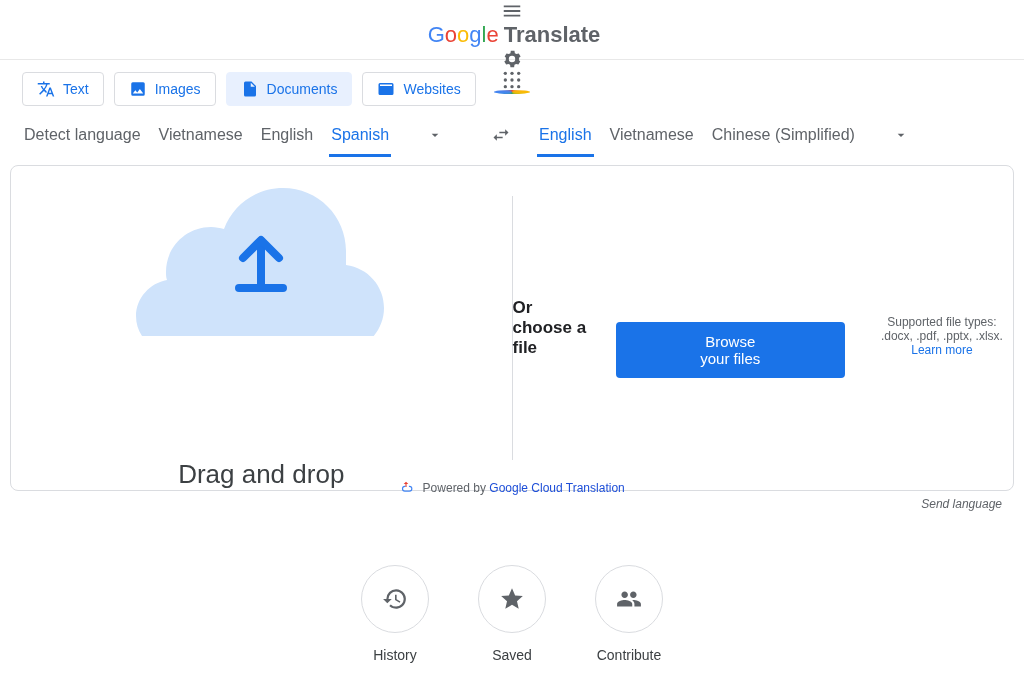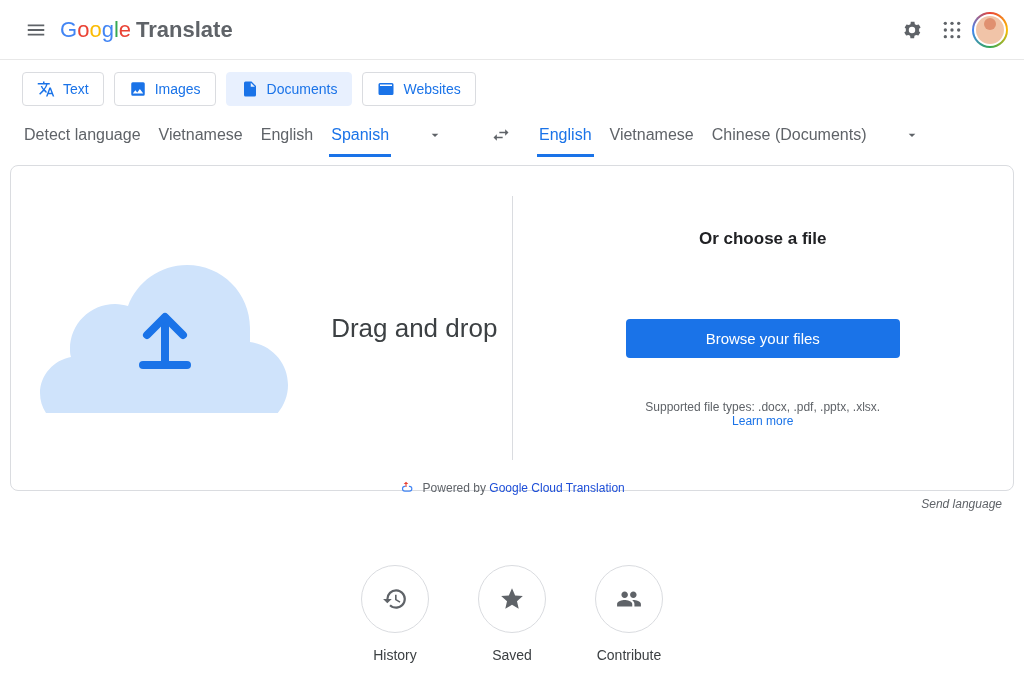--- a/index.html
+++ b/index.html
@@ -1,19 +1,19 @@
 <!DOCTYPE html>
 <html><head>
 <meta charset="utf-8">
 <style>
   * { box-sizing: border-box; margin: 0; padding: 0; font-family: Arial, 'Helvetica Neue', sans-serif; }
   body { background: #fff; width: 1024px; height: 700px; overflow: hidden; }
 
   
-  .header { display: flex; align-items: center; height: 60px; padding: 0 16px; border-bottom: 1px solid #e8e8e8; }
+  .header { display: flex; align-items: center; height: 60px; padding: 0 16px; border-bottom: 1px solid #e8e8e8; flex-direction: column; }
   .menu-btn { width: 40px; height: 40px; display:flex; align-items:center; justify-content:center; cursor:pointer; }
   .logo-wrap { display:flex; align-items:center; gap: 2px; margin-left: 4px; }
   .logo-g { font-size: 22px; font-weight: 500; }
   .logo-g .b { color:#4285f4; } .logo-g .r{color:#ea4335;} .logo-g .y{color:#fbbc05;} .logo-g .g{color:#34a853;}
   .logo-sub { font-size: 22px; color:#5f6368; font-weight:700; margin-left:3px;}
   .header-spacer { flex:1; }
   .hdr-icon { width:40px; height:40px; display:flex; align-items:center; justify-content:center; cursor:pointer; color:#5f6368; }
   .avatar { width:36px; height:36px; border-radius:50%; border:2px solid transparent; background: linear-gradient(#fff,#fff) padding-box, conic-gradient(#ea4335,#fbbc05,#34a853,#4285f4,#ea4335) border-box; display:flex; align-items:center; justify-content:center; cursor:pointer; overflow:hidden; }
   .avatar-inner { width:28px; height:28px; border-radius:50%; background:#f1c4a8; display:flex; align-items:flex-start; justify-content:center; }
   .avatar-head { width:12px; height:12px; border-radius:50%; background:#e09070; margin-top:2px; }
@@ -27,25 +27,25 @@
   
   .lang-bar { display:flex; align-items:center; padding: 0 22px 8px; gap: 0; font-size:16px; }
   .lang-group { display:flex; align-items:center; gap:14px; }
   .lang-item { color:#5f6368; padding: 10px 2px; cursor:pointer; border-bottom: 3px solid transparent; }
   .lang-item.active { color:#1a73e8; border-bottom-color:#1a73e8; font-weight:500;}
   .lang-more { padding: 6px 22px; cursor:pointer; color:#5f6368; }
   .swap { padding: 0 26px; cursor:pointer; color:#5f6368; }
 
   
   .card { margin: 0 10px; border:1px solid #dadce0; border-radius:8px; height: 326px; display:flex; }
-  .card-left { flex:1; display:flex; flex-direction:row; align-items:center; justify-content:center; gap:26px; }
+  .card-left { flex:1; display:flex; flex-direction:column; align-items:center; justify-content:space-between; gap:26px; }
   .cloud { width:280px; height:170px; position:relative; }
   .drag-txt { font-size:26px; color:#3c4043; font-weight:400; }
   .divider { width:1px; background:#dadce0; margin: 30px 0; }
-  .card-right { flex:1; display:flex; flex-direction:column; align-items:center; justify-content:center; gap:26px; position:relative; }
+  .card-right { flex:1; display:flex; flex-direction:row; align-items:center; justify-content:center; gap:26px; position:relative; }
   .choose-txt { font-size:17px; font-weight:700; color:#202124; }
   .browse-btn { background:#1a73e8; color:#fff; border:none; border-radius:4px; padding: 11px 80px; font-size:15px; font-weight:500; cursor:pointer;margin-top:44px; }
   .support { text-align:center; font-size:12px; color:#5f6368; margin-top:16px; }
   .support a { color:#1a73e8; text-decoration:none; }
 
   .powered { position:absolute; bottom:14px; left:0; right:0; text-align:center; font-size:12px; color:#5f6368; }
   .powered a { color:#1d4ed8; text-decoration:none; font-weight:400; }
   .powered-icon { display:inline-block; vertical-align:middle; margin-right:6px; }
 
   .card-wrap { position:relative; }
@@ -136,21 +136,21 @@
     </div>
   </div>
   <div class="swap">
     <svg width="20" height="20" viewBox="0 0 24 24" fill="#5f6368">
         <path d="M6.99 11L3 15l3.99 4v-3H14v-2H6.99v-3zM21 9l-3.99-4v3H10v2h7.01v3L21 9z"></path>
       </svg>
   </div>
   <div class="lang-group">
     <div class="lang-item active">English</div>
     <div class="lang-item">Vietnamese</div>
-    <div class="lang-item">Chinese (Documents)</div>
+    <div class="lang-item">Chinese (Simplified)</div>
     <div class="lang-more">
       <svg width="16" height="16" viewBox="0 0 24 24" fill="#5f6368">
           <path d="M7 10l5 5 5-5z"></path>
         </svg>
     </div>
   </div>
 </div>
 
 <div class="card-wrap">
   <div class="card">

